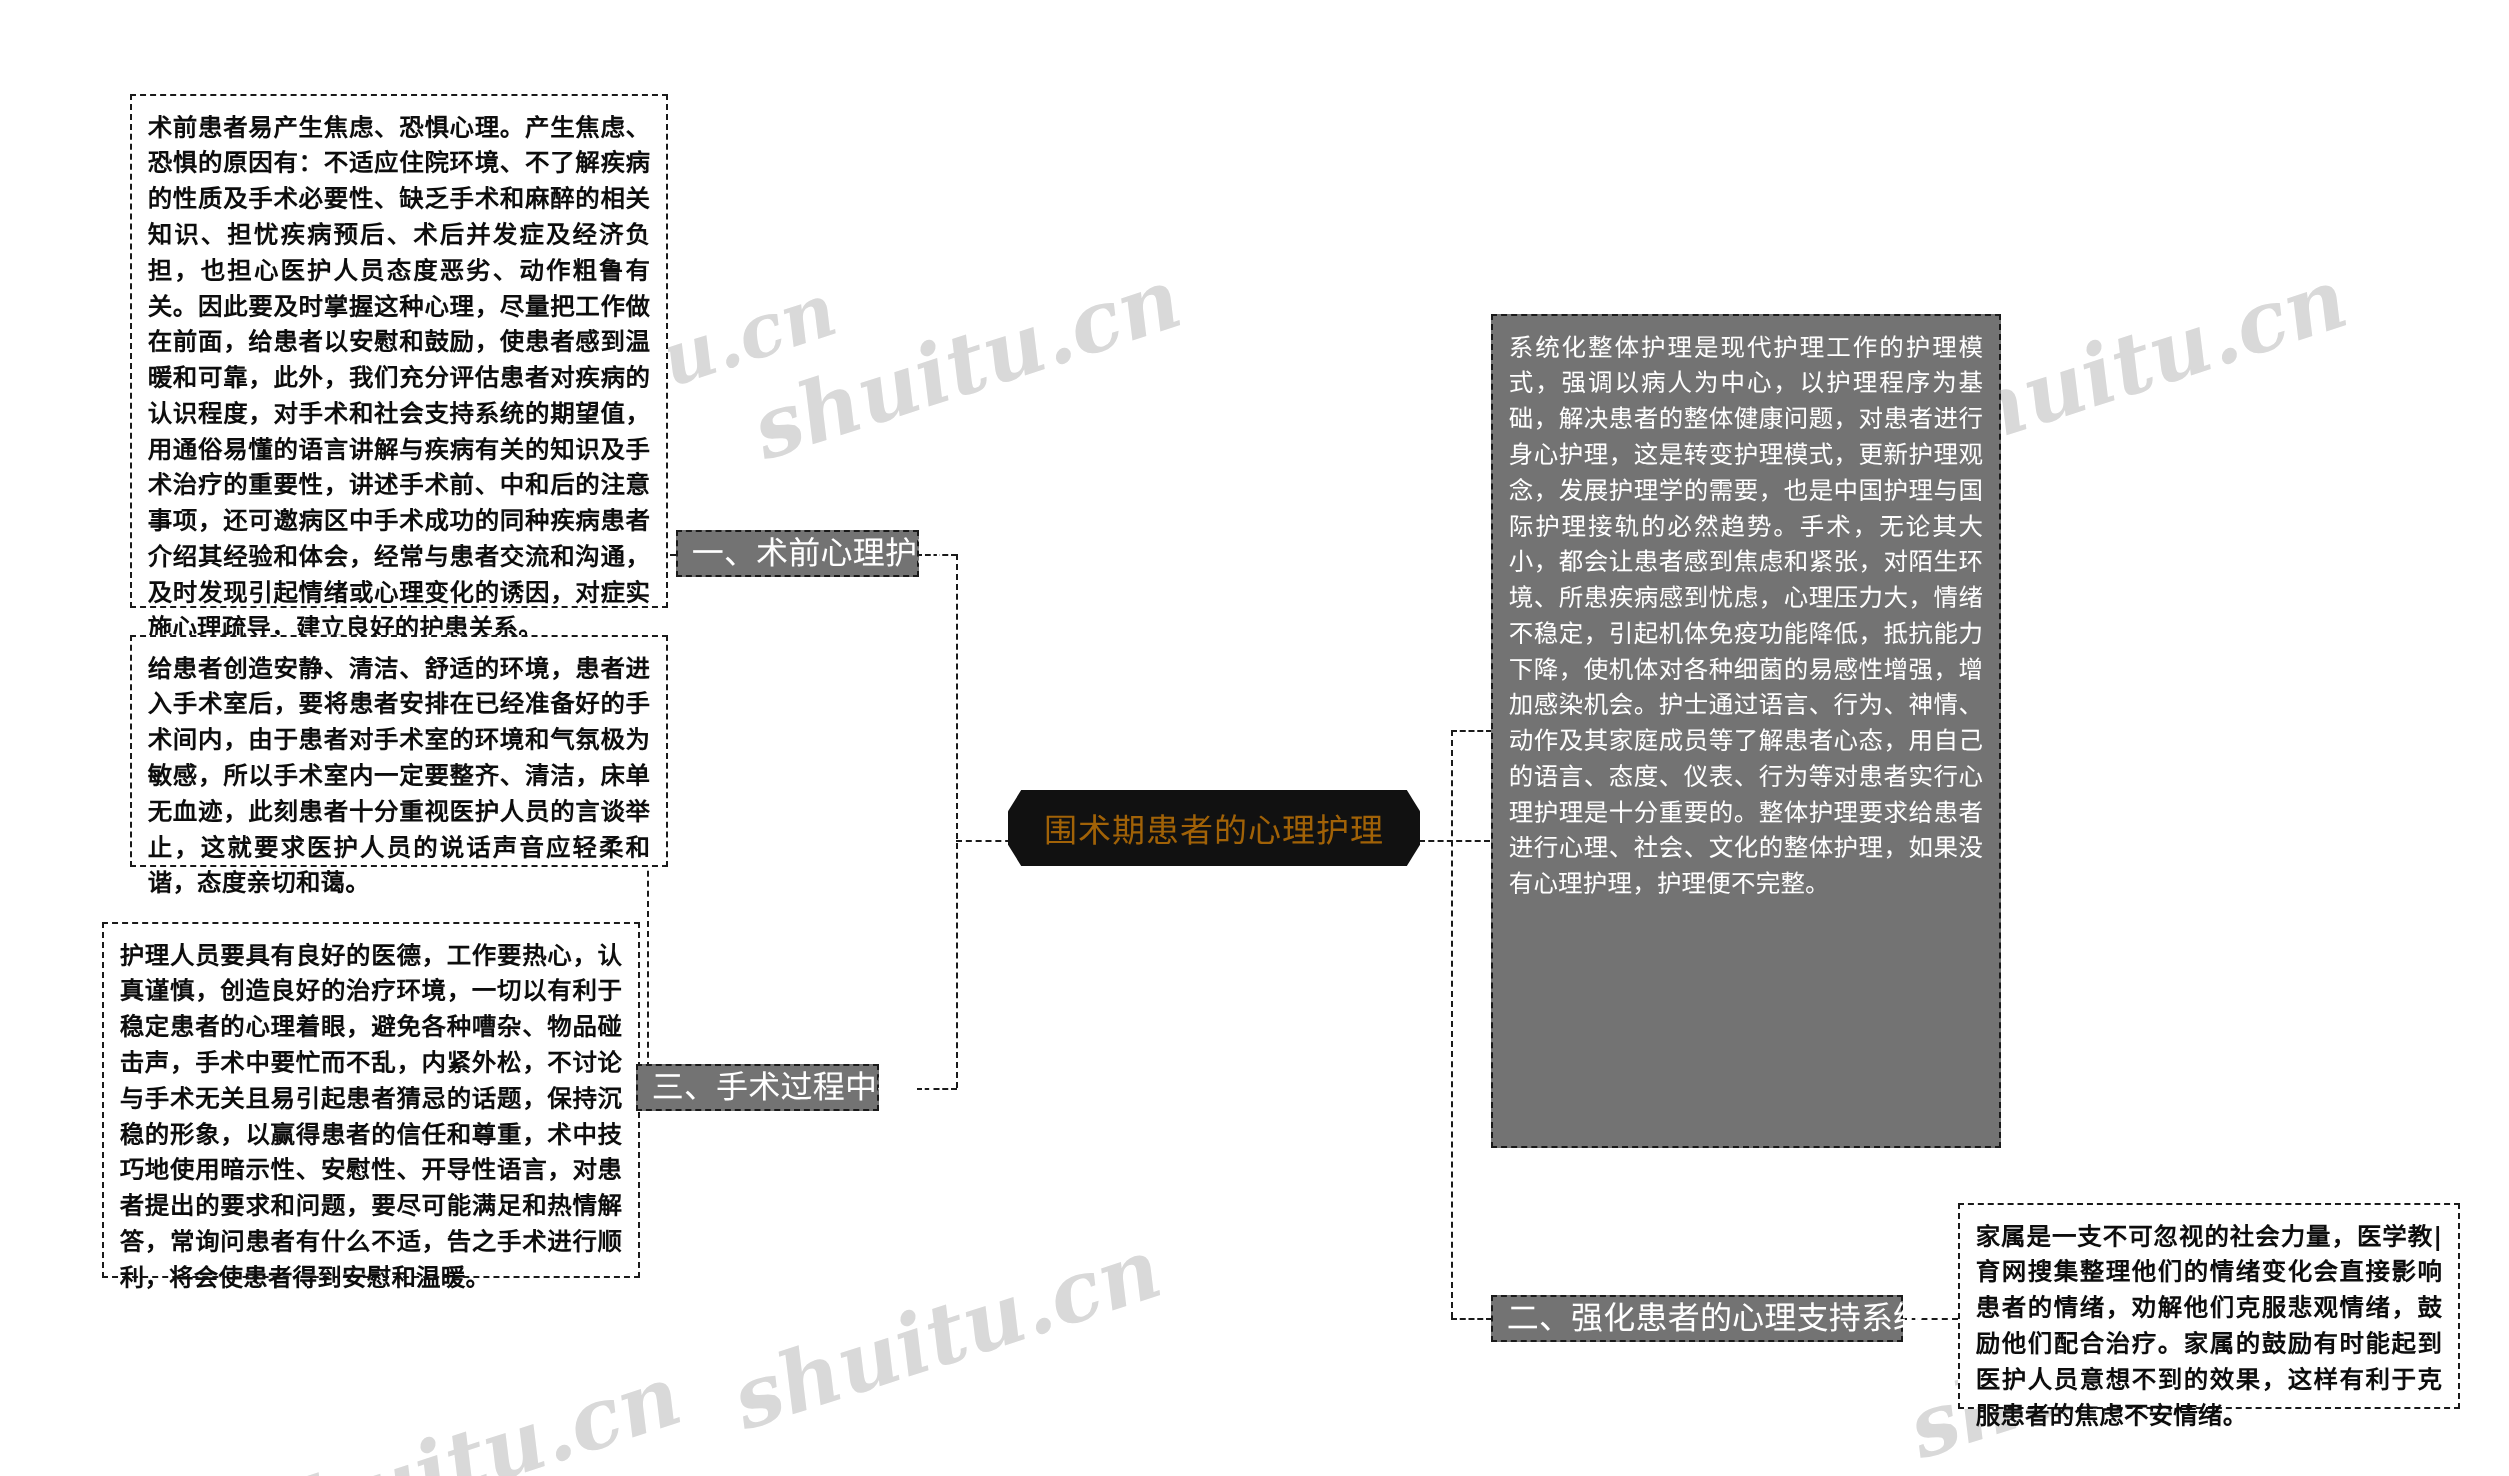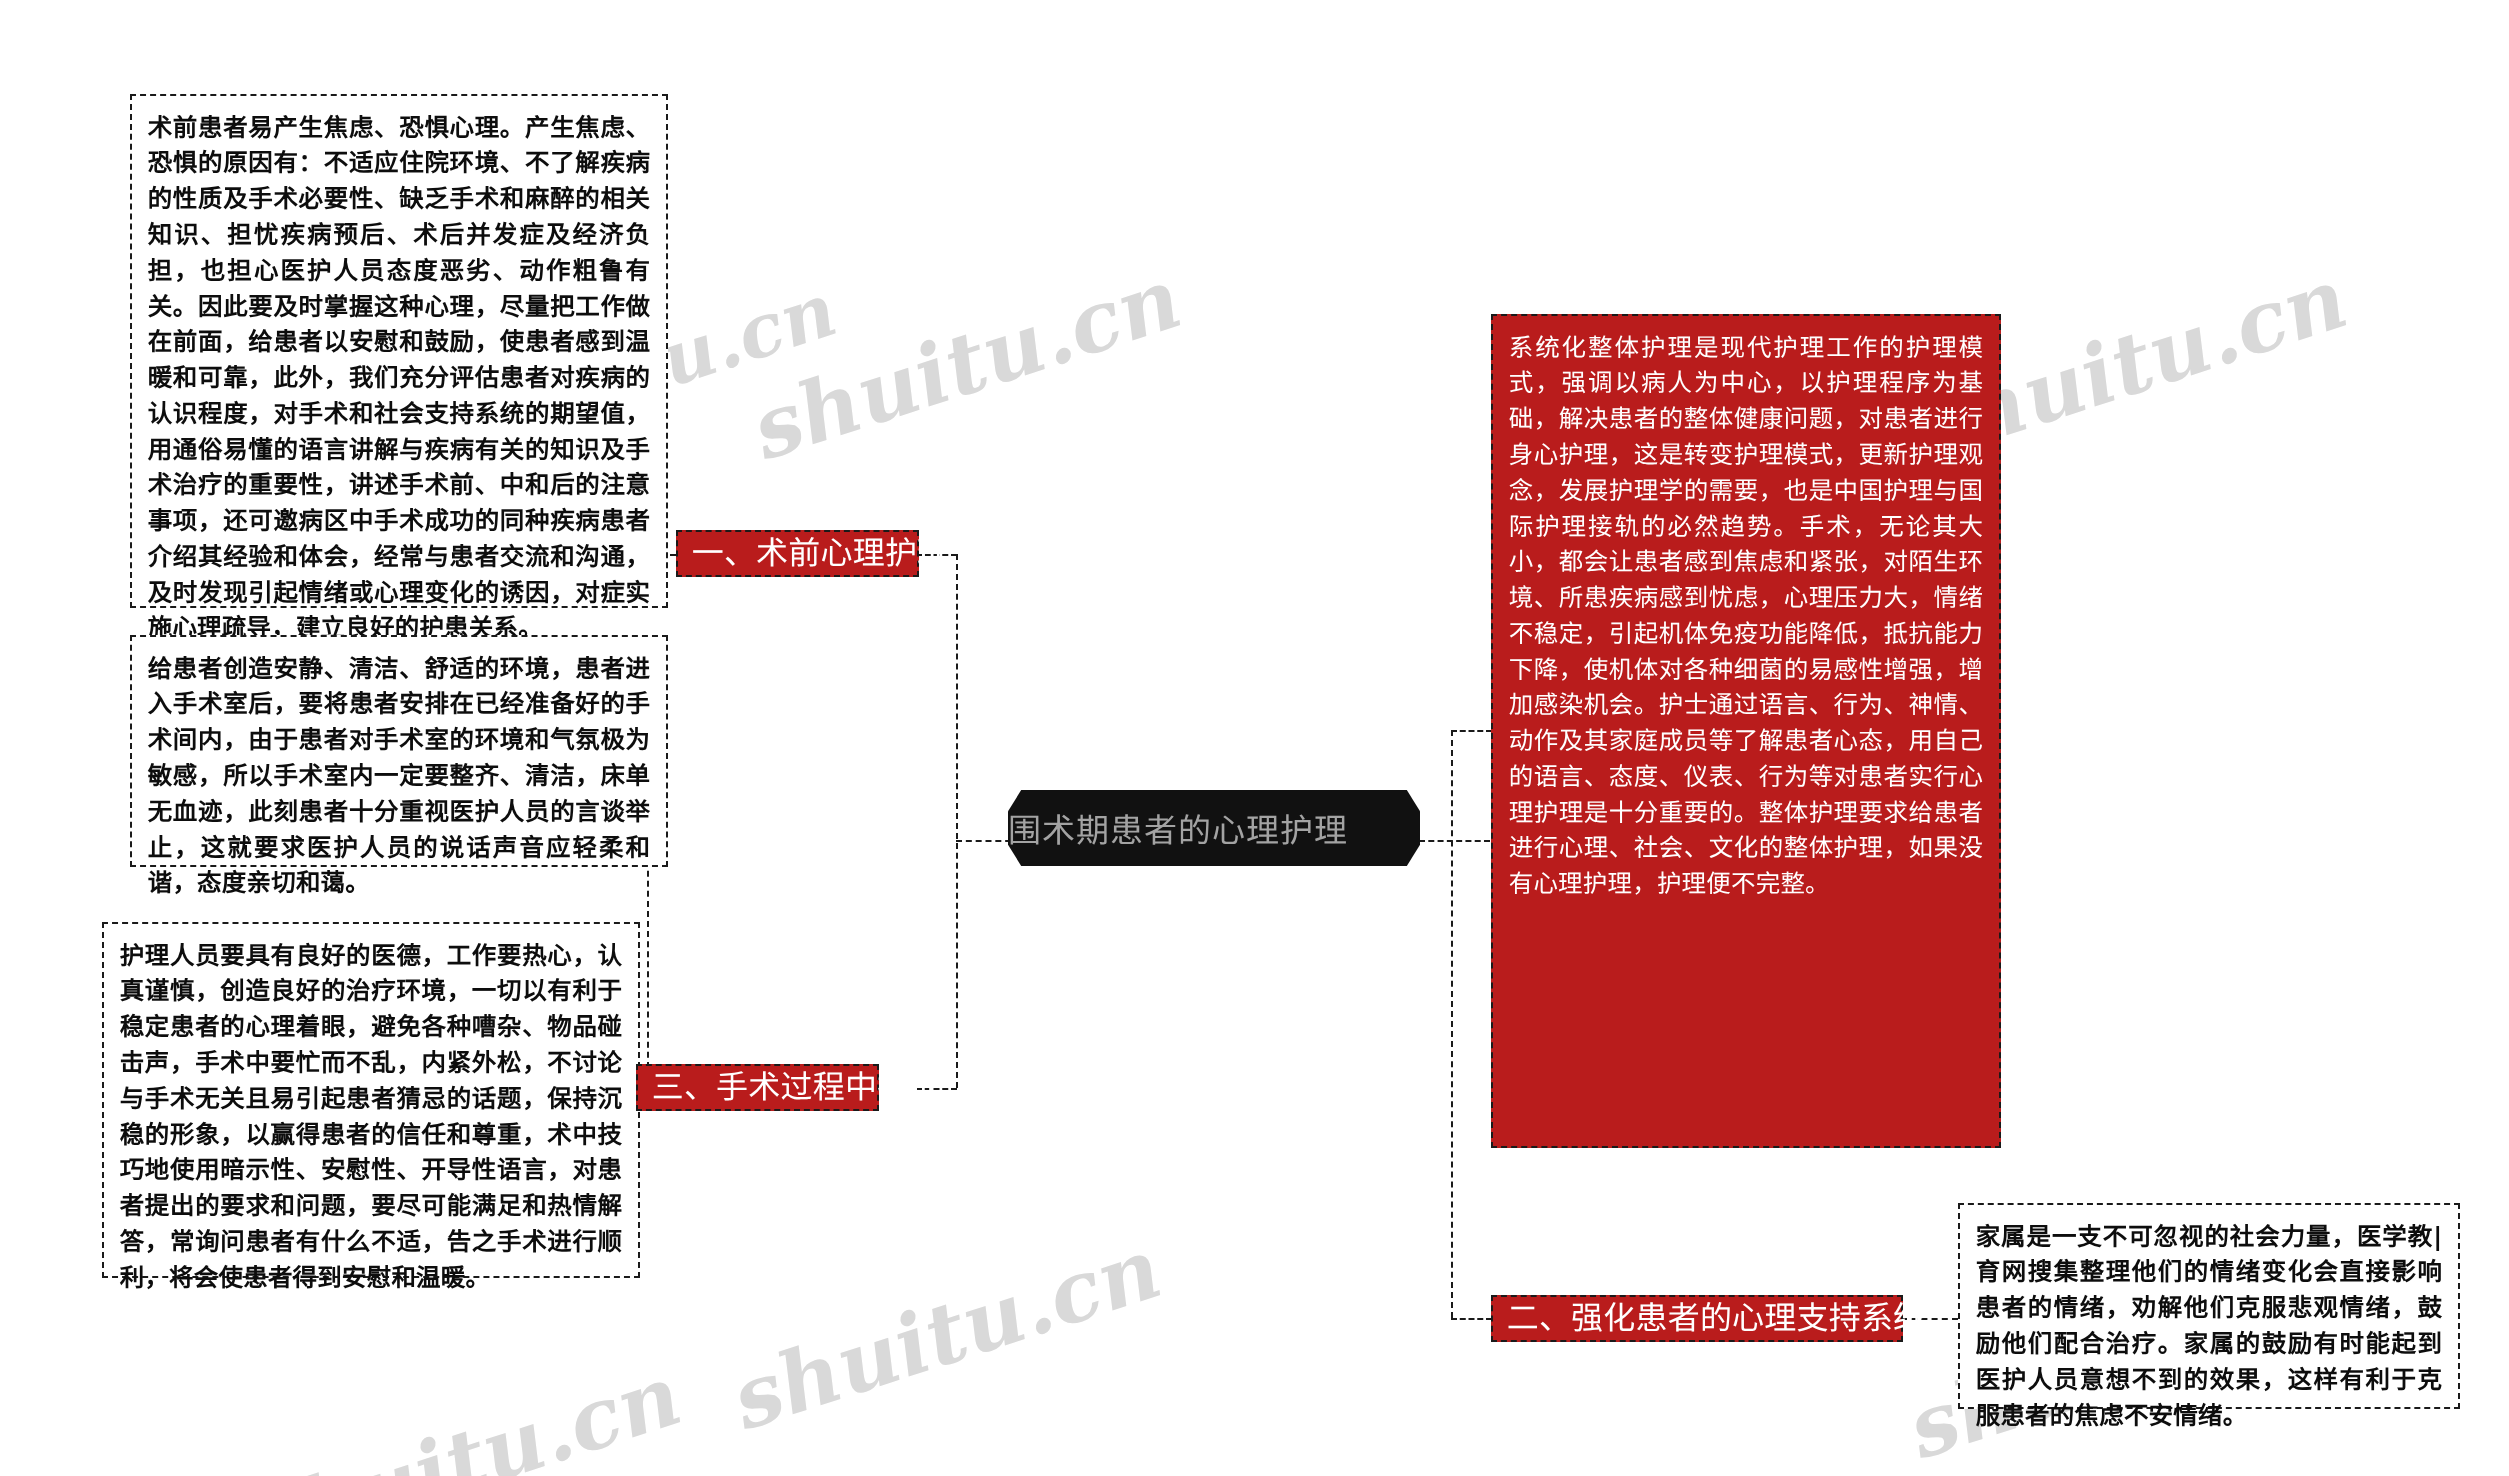--- a/index.html
+++ b/index.html
@@ -64,21 +64,21 @@
     letter-spacing: 0.2px;
     text-align: justify;
     text-justify: inter-ideograph;
     color: #0d0d0d;
   }
 
   
   .blue {
     position: absolute;
     box-sizing: border-box;
-    background: #b91c1c;
+    background: #737373;
     border: 2.9px dashed #1a1a1a;
     z-index: 3;
     display: flex;
     align-items: center;
   }
   .blue p {
     margin: 0;
     padding: 13.7px 15.7px 13.7px 15.7px;
     font-size: 24.5px;
     line-height: 1.46;
@@ -97,22 +97,23 @@
     white-space: nowrap;
     text-align: left;
   }
 
   
   #center-node {
     position: absolute;
     z-index: 5;
     display: flex;
     align-items: center;
+    justify-content: center;
     background: #111111;
-    color: #a3a3a3;
+    color: #a16207;
     font-size: 33px;
     letter-spacing: 1px;
     white-space: nowrap;
     clip-path: polygon(0 28%, 3.2% 0, 96.8% 0, 100% 28%, 100% 72%, 96.8% 100%, 3.2% 100%, 0 72%);
   }
 </style>
 </head>
 <body>
 
 <div id="canvas">

